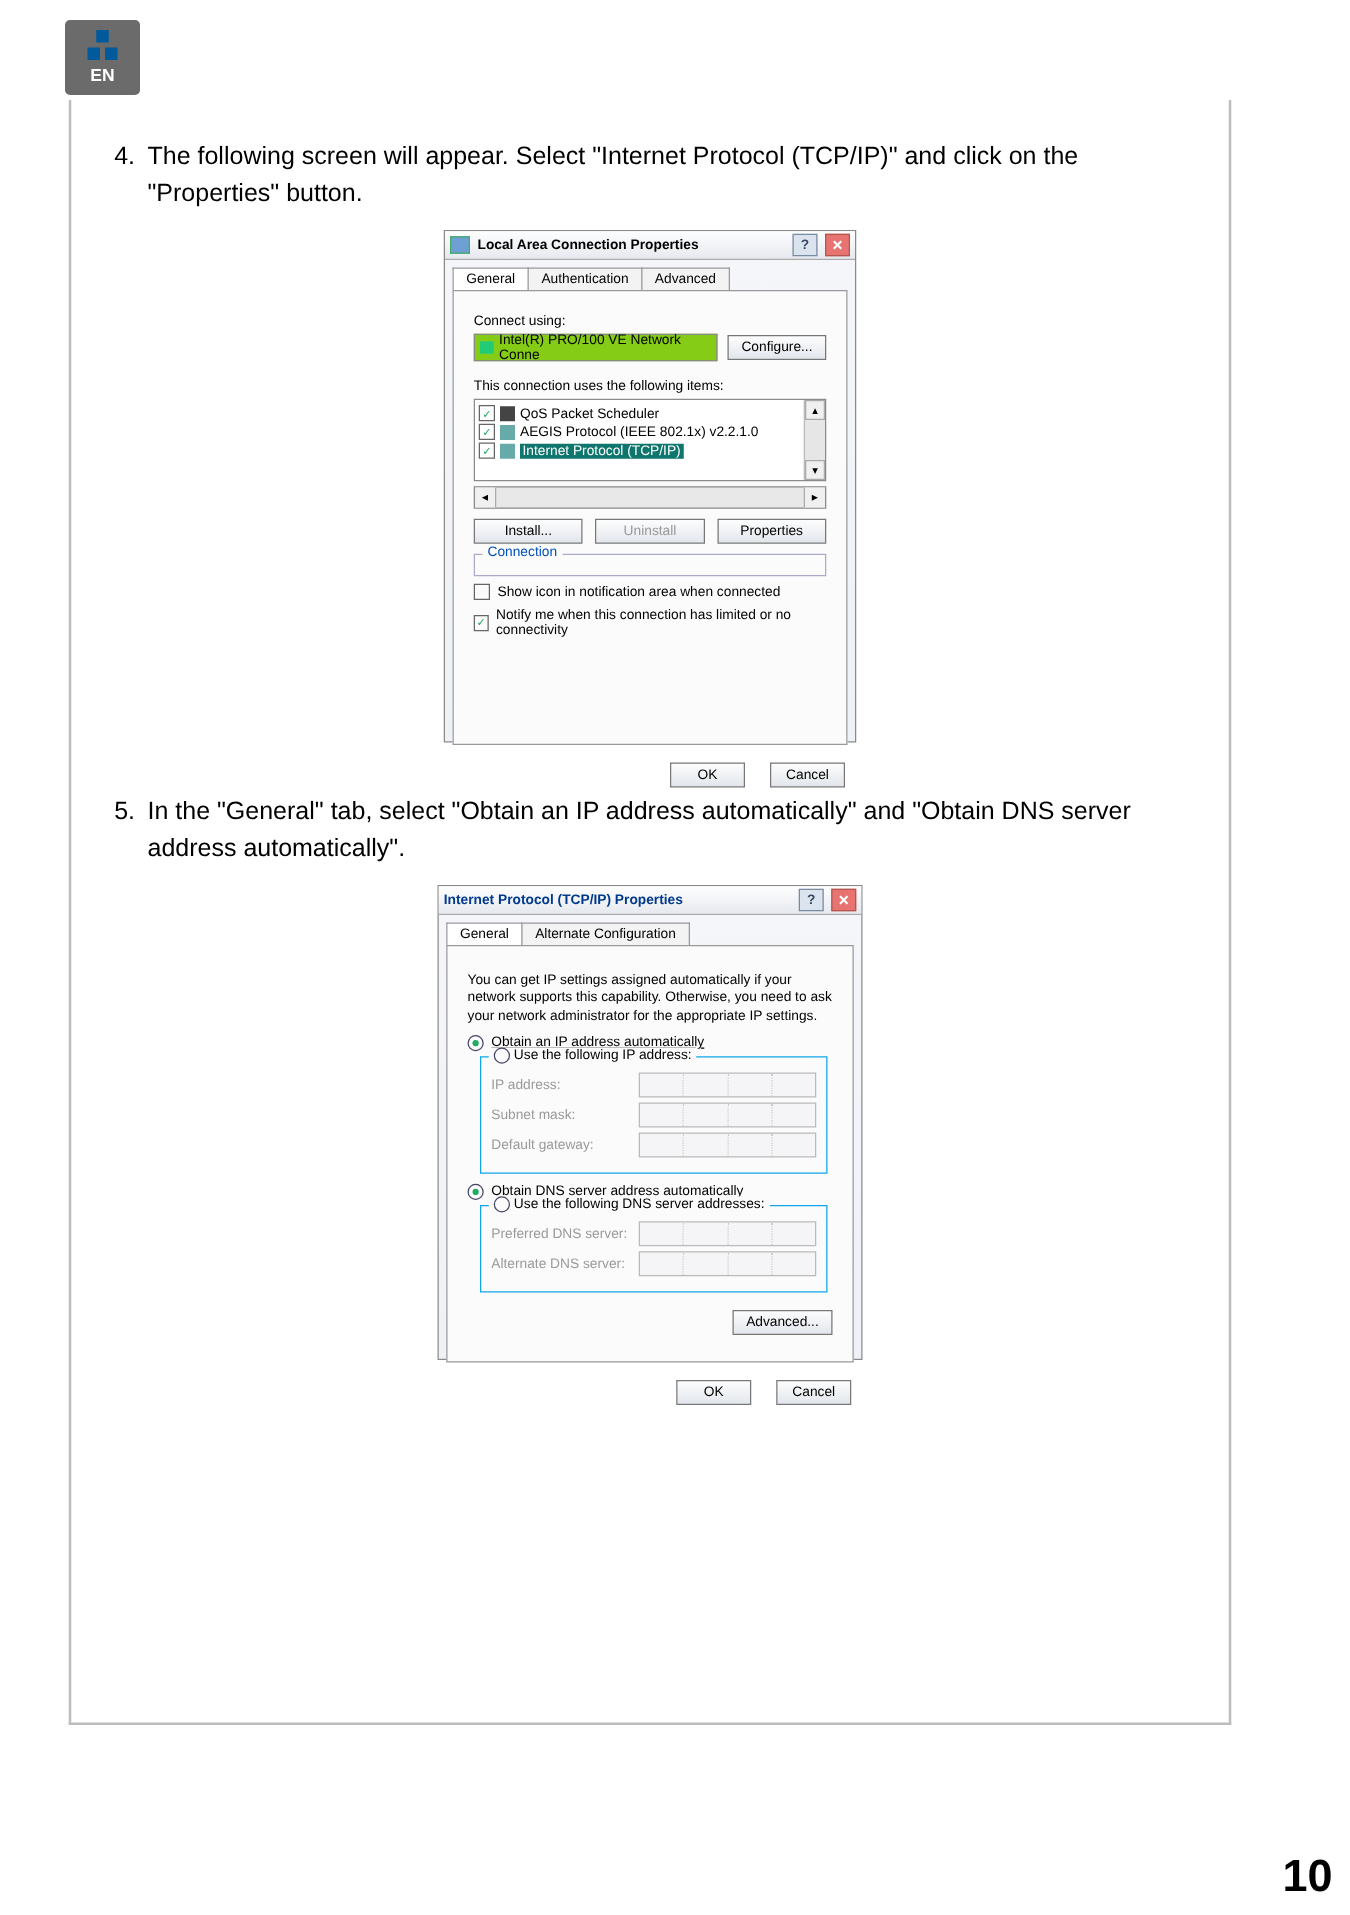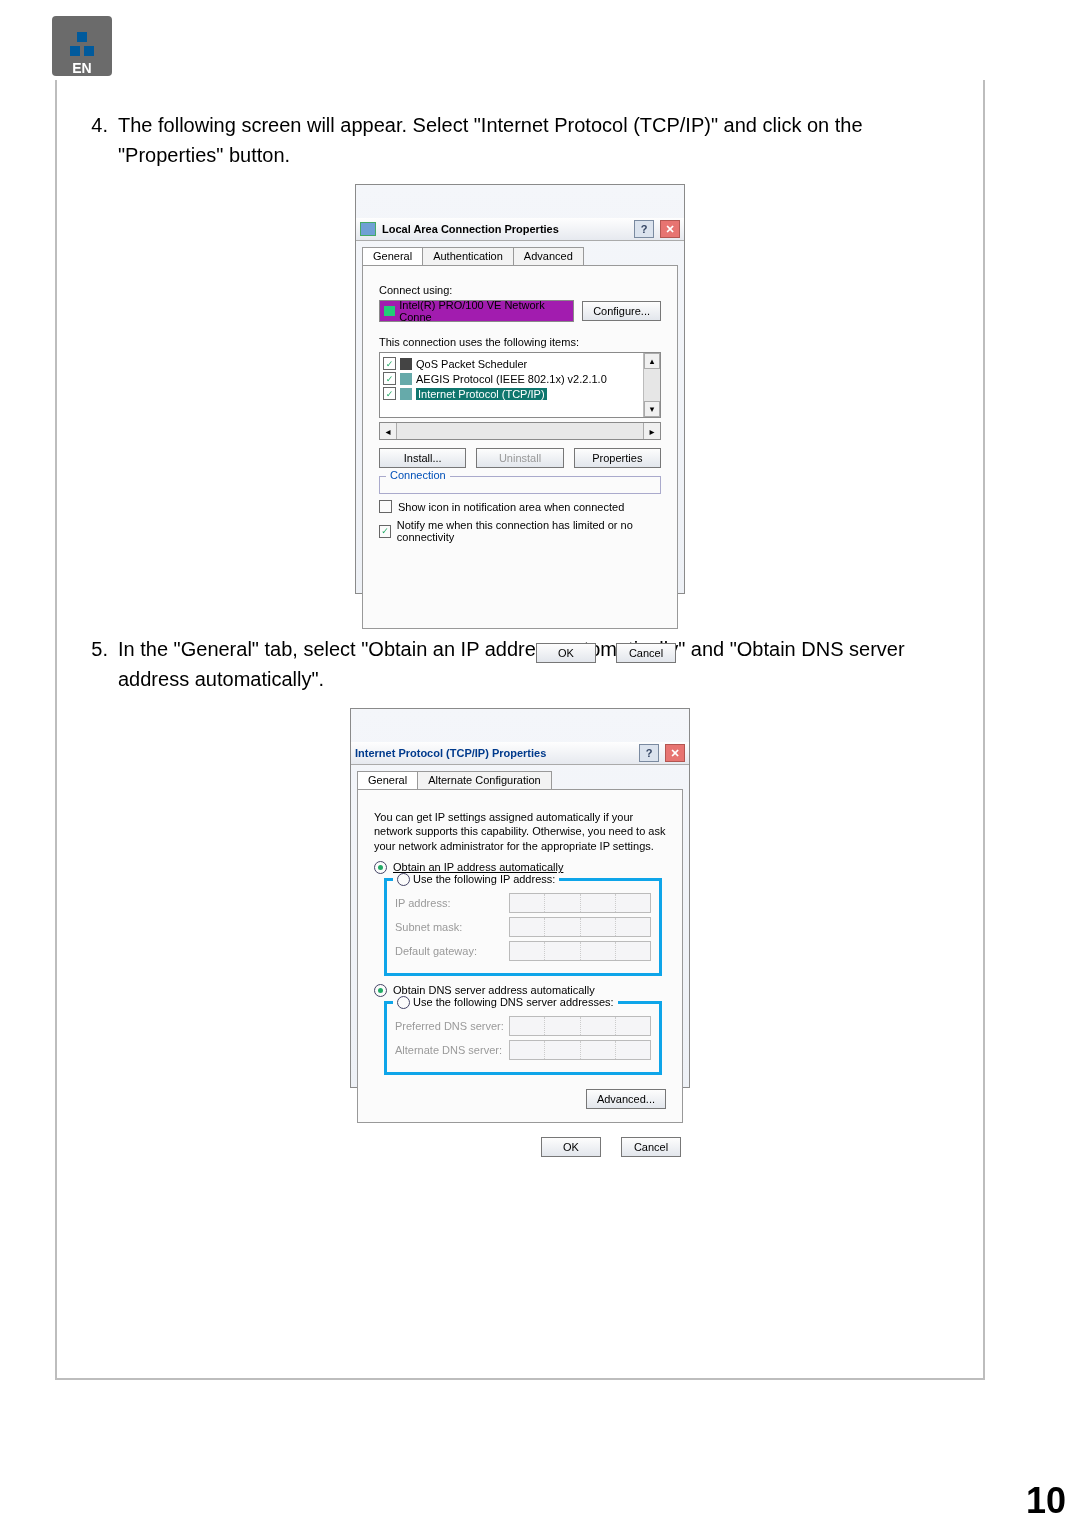--- a/index.html
+++ b/index.html
@@ -19,21 +19,21 @@
     position: absolute;
     left: 52px;
     top: 16px;
     width: 60px;
     height: 60px;
     background: #6b6b6b;
     border-radius: 4px;
     display: flex;
     flex-direction: column;
     align-items: center;
-    justify-content: flex-end;
+    justify-content: center;
     gap: 2px;
   }
   .badge .sq-row { display:flex; gap:4px; }
   .badge .sq { width:10px; height:10px; background:#005a9c; }
   .badge .sq.top { margin-bottom:2px; }
   .badge-text {
     color:#fff;
     font-size:14px;
     font-weight:bold;
     margin-top:2px;
@@ -87,21 +87,20 @@
   .titlebar {
     height:22px;
     background:linear-gradient(#fefefe,#e6e9ef);
     padding:0 4px;
     display:flex;
     align-items:center;
     gap:6px;
     border-bottom:1px solid #aaa;
     font-weight:bold;
     font-size:11px;
-    margin-top:33px;
   }
   .titlebar .spacer{flex:1;}
   .tb-btn{
     width:18px;height:16px;border:1px solid #7a8aa0;
     display:flex;align-items:center;justify-content:center;
     font-size:11px;font-weight:bold;background:#dbe3ee;color:#344563;
   }
   .tb-btn.close{background:#e77471;color:#fff;border-color:#b35651;}
   .tabrow {
     display:flex;
@@ -123,21 +122,21 @@
   .tabpanel {
     margin:0 6px 6px 6px;
     border:1px solid #999;
     background:#fbfbfb;
     padding:16px;
     position:relative;
   }
   .fld-label { font-size:11px; margin:2px 0 4px 0; }
   .textbox {
     border:1px solid #8a8a8a;
-    background:#a21caf;
+    background:#84cc16;
     height:20px;
     display:flex;
     align-items:center;
     padding:0 4px;
     font-size:11px;
     width:190px;
   }
   .nic-icon{width:12px;height:10px;background:#2c7; margin-right:4px; display:inline-block;}
   .btn {
     border:1px solid #777;
@@ -178,21 +177,21 @@
   .grouptitle{position:absolute;top:-8px;left:6px;background:#fbfbfb;padding:0 4px;font-size:11px;color:#0050b8;}
   .checkline{display:flex;align-items:center;gap:6px;font-size:11px;margin-top:6px;}
   .desc-text{font-size:11px;line-height:1.3;}
   .dlg-footer{display:flex;justify-content:flex-end;gap:20px;padding:8px;}
   
   .dlg2 { width:340px; height:380px; position:relative; }
   .info { font-size:11px; line-height:1.3; margin:4px 0 8px 0; }
   .radio{width:11px;height:11px;border:1px solid #446;border-radius:50%;display:inline-flex;align-items:center;justify-content:center;}
   .radio.on::after{content:"";width:5px;height:5px;border-radius:50%;background:#2a6;}
   .radioline{display:flex;align-items:center;gap:6px;font-size:11px;margin:4px 0;}
-  .groupbox2{border:3px solid #0ea5e9;margin:2px 4px 8px 10px;padding:8px;position:relative;}
+  .groupbox2{border:1px solid #0ea5e9;margin:2px 4px 8px 10px;padding:8px;position:relative;}
   .grouptitle2{position:absolute;top:-8px;left:6px;background:#fbfbfb;padding:0 4px;font-size:11px;}
   .ipfield-row{display:flex;align-items:center;justify-content:space-between;margin:4px 0;}
   .ipfield-label{color:#9a9a9a;font-size:11px;}
   .ipbox{width:140px;height:18px;border:1px solid #bbb;background:#f5f5f7;display:flex;}
   .ipbox .seg{flex:1;border-right:1px dotted #ccc;}
   .ipbox .seg:last-child{border-right:none;}
   .adv-row{display:flex;justify-content:flex-end;margin-top:14px;}
   .page-number{
     position:absolute;
     right:14px;

